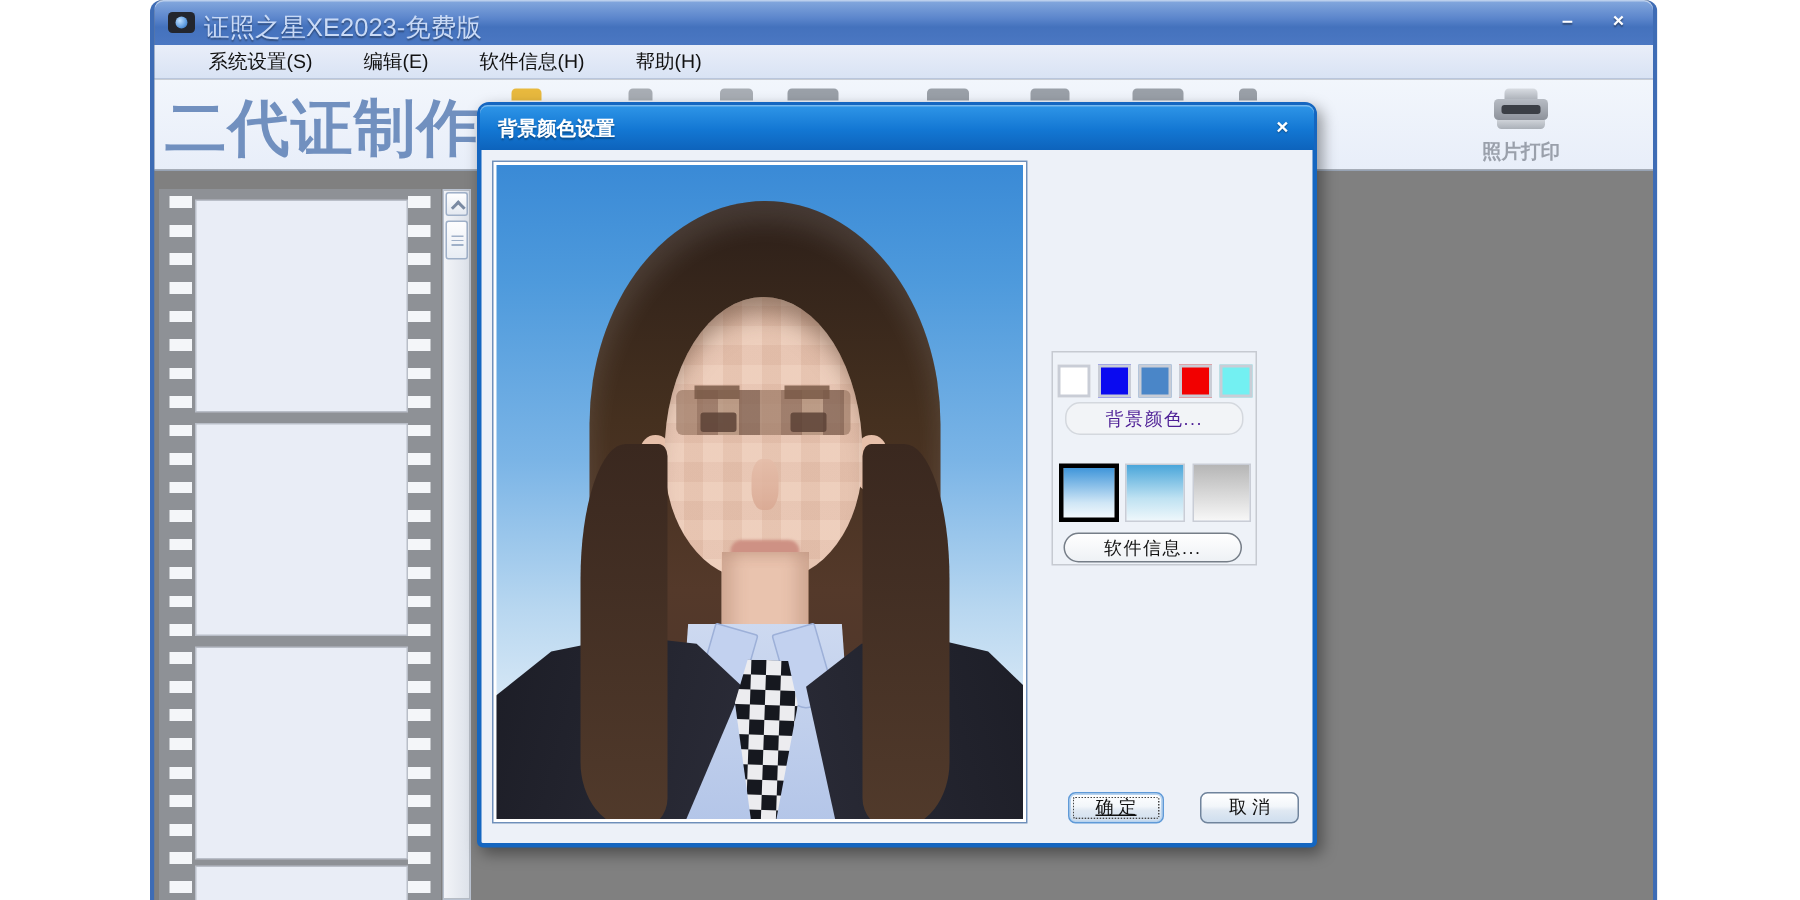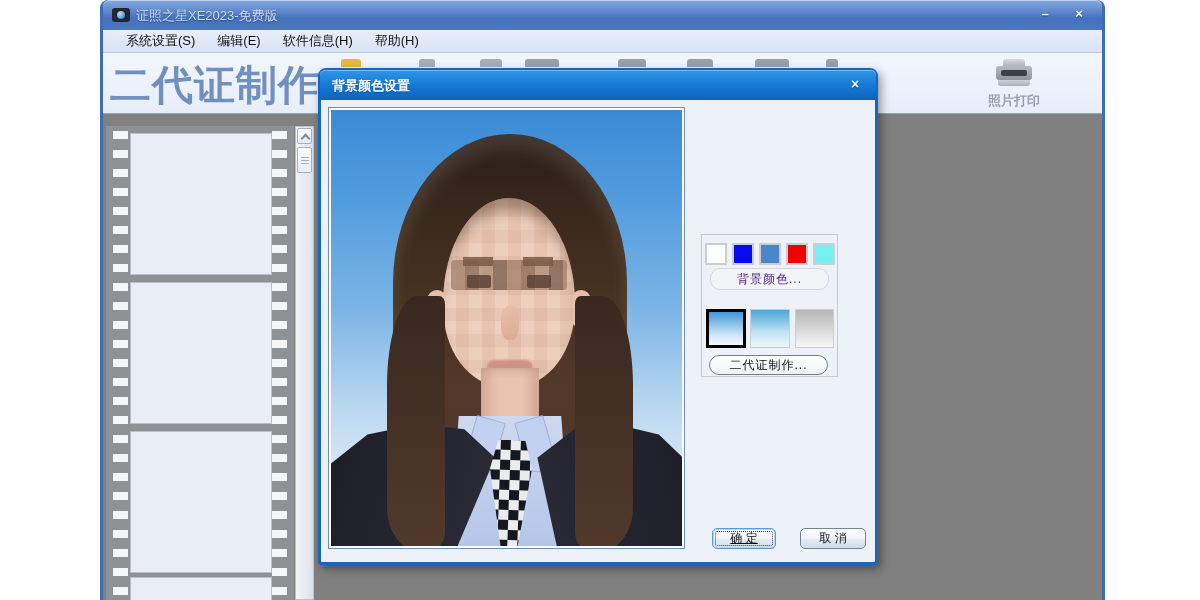--- a/index.html
+++ b/index.html
@@ -10,30 +10,30 @@
   .app-window { position:absolute; left:100px; top:0; width:1005px; height:600px;
     border-left:3px solid #3e6cb5; border-right:3px solid #3e6cb5; border-top:0;
     background:#808080; border-radius:8px 8px 0 0; }
   .titlebar { position:absolute; left:0; top:0; right:0; height:30px;
     background:linear-gradient(180deg,#85a9de 0%,#5c86cc 40%,#4472bd 60%,#4b77c2 100%);
     border-radius:6px 6px 0 0; box-shadow:inset 0 1px 0 rgba(255,255,255,.45); }
   .app-icon { position:absolute; left:9px; top:8px; width:18px; height:14px;
     background:#23262e; border-radius:3px; }
   .app-icon::after { content:""; position:absolute; left:5px; top:3px; width:8px; height:8px;
     border-radius:50%; background:radial-gradient(circle at 35% 35%,#bfe0ff,#5d9be0 60%,#2a5fa8); }
-  .app-title { position:absolute; left:33px; top:7px; font-size:13px; color:#c9daf6;
+  .app-title { position:absolute; left:33px; top:7px; font-size:17px; color:#c9daf6;
     text-shadow:0 1px 1px rgba(0,0,0,.35); }
   .win-btn { position:absolute; top:5px; width:26px; height:18px; color:#fff;
     font-size:13px; font-weight:bold; text-align:center; line-height:17px; cursor:default;
     text-shadow:0 1px 1px rgba(0,0,0,.4); }
   .win-min { right:44px; } .win-close { right:10px; }
 
   .menubar { position:absolute; left:0; top:30px; right:0; height:23px;
     background:linear-gradient(180deg,#e9eef9,#d9e3f4); border-bottom:1px solid #b9c6dc;
-    display:flex; align-items:flex-start; padding-left:14px; gap:4px; }
+    display:flex; align-items:flex-start; padding-left:27px; gap:16px; }
   .menu-item { font-size:13px; color:#111; padding:2px 9px; }
 
   .headerband { position:absolute; left:0; top:53px; right:0; height:61px;
     background:linear-gradient(180deg,#f2f6fc,#e8eef9); border-bottom:1px solid #97a3b4; }
   .big-title { position:absolute; left:7px; top:5px; font-size:41px; font-weight:bold;
     color:#7190bf; letter-spacing:1px; white-space:nowrap; }
 
   .tool-group { position:absolute; top:6px; width:72px; text-align:center; }
   .tool-label { font-size:13px; color:#9aa0ab; margin-top:3px; }
   
@@ -267,17 +267,17 @@
     <div class="swatch" style="background: rgb(242, 0, 0);"></div>
     <div class="swatch" style="background: rgb(115, 240, 242);"></div>
   </div>
 
   <div class="btn-pill btn-bgcolor">背景颜色...</div>
 
   <div class="grad-box grad-1"></div>
   <div class="grad-box grad-2"></div>
   <div class="grad-box grad-3"></div>
 
-  <div class="btn-pill btn-bgimage">二代证制作...</div>
+  <div class="btn-pill btn-bgimage">软件信息...</div>
 
   <div class="btn-3d btn-ok">确  定</div>
   <div class="btn-3d btn-cancel">取  消</div>
 </div>
 
 </body></html>

